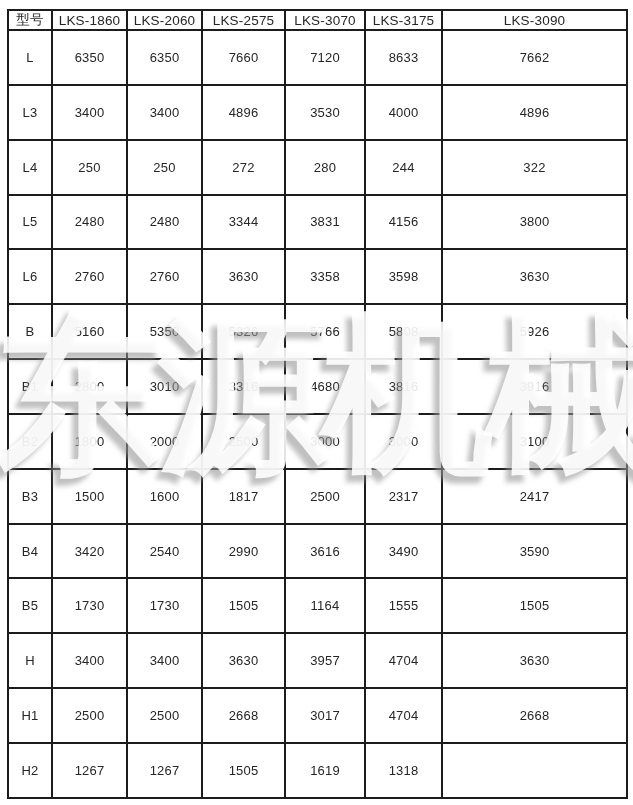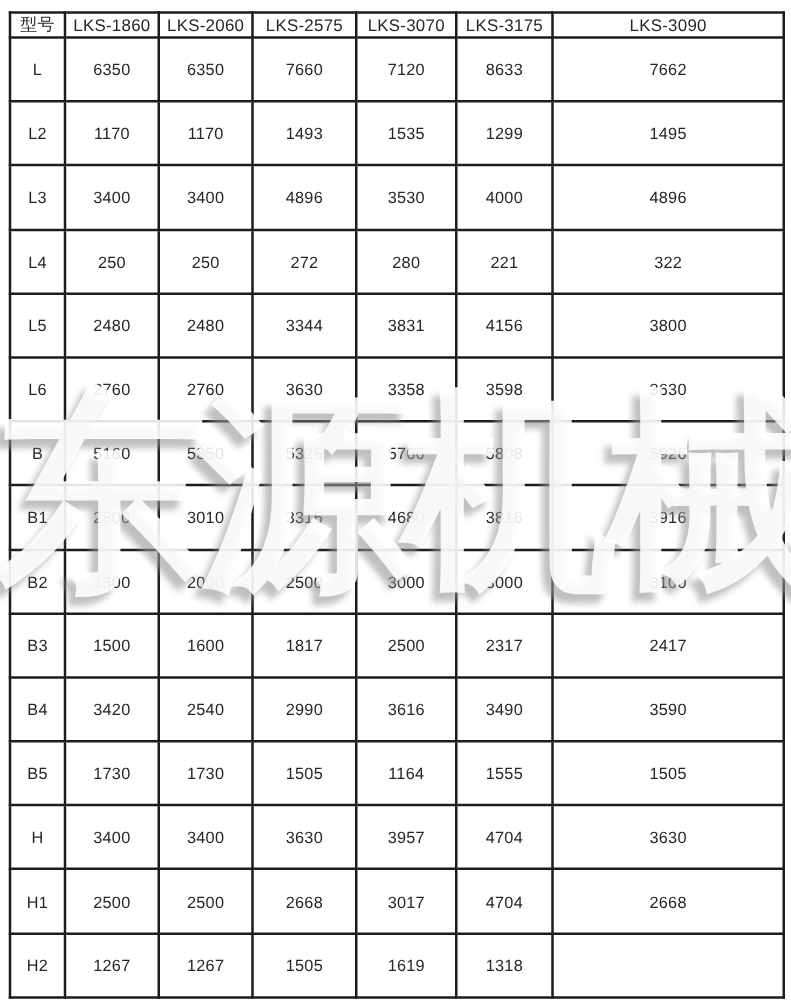--- a/index.html
+++ b/index.html
@@ -93,44 +93,35 @@
       <tr>
         <td>L</td>
         <td>6350</td>
         <td>6350</td>
         <td>7660</td>
         <td>7120</td>
         <td>8633</td>
         <td>7662</td>
       </tr>
       <tr>
-        <td>L2</td>
-        <td>1170</td>
-        <td>1170</td>
-        <td>1493</td>
-        <td>1535</td>
-        <td>1299</td>
-        <td>1495</td>
-      </tr>
-      <tr>
         <td>L3</td>
         <td>3400</td>
         <td>3400</td>
         <td>4896</td>
         <td>3530</td>
         <td>4000</td>
         <td>4896</td>
       </tr>
       <tr>
         <td>L4</td>
         <td>250</td>
         <td>250</td>
         <td>272</td>
         <td>280</td>
-        <td>221</td>
+        <td>244</td>
         <td>322</td>
       </tr>
       <tr>
         <td>L5</td>
         <td>2480</td>
         <td>2480</td>
         <td>3344</td>
         <td>3831</td>
         <td>4156</td>
         <td>3800</td>

